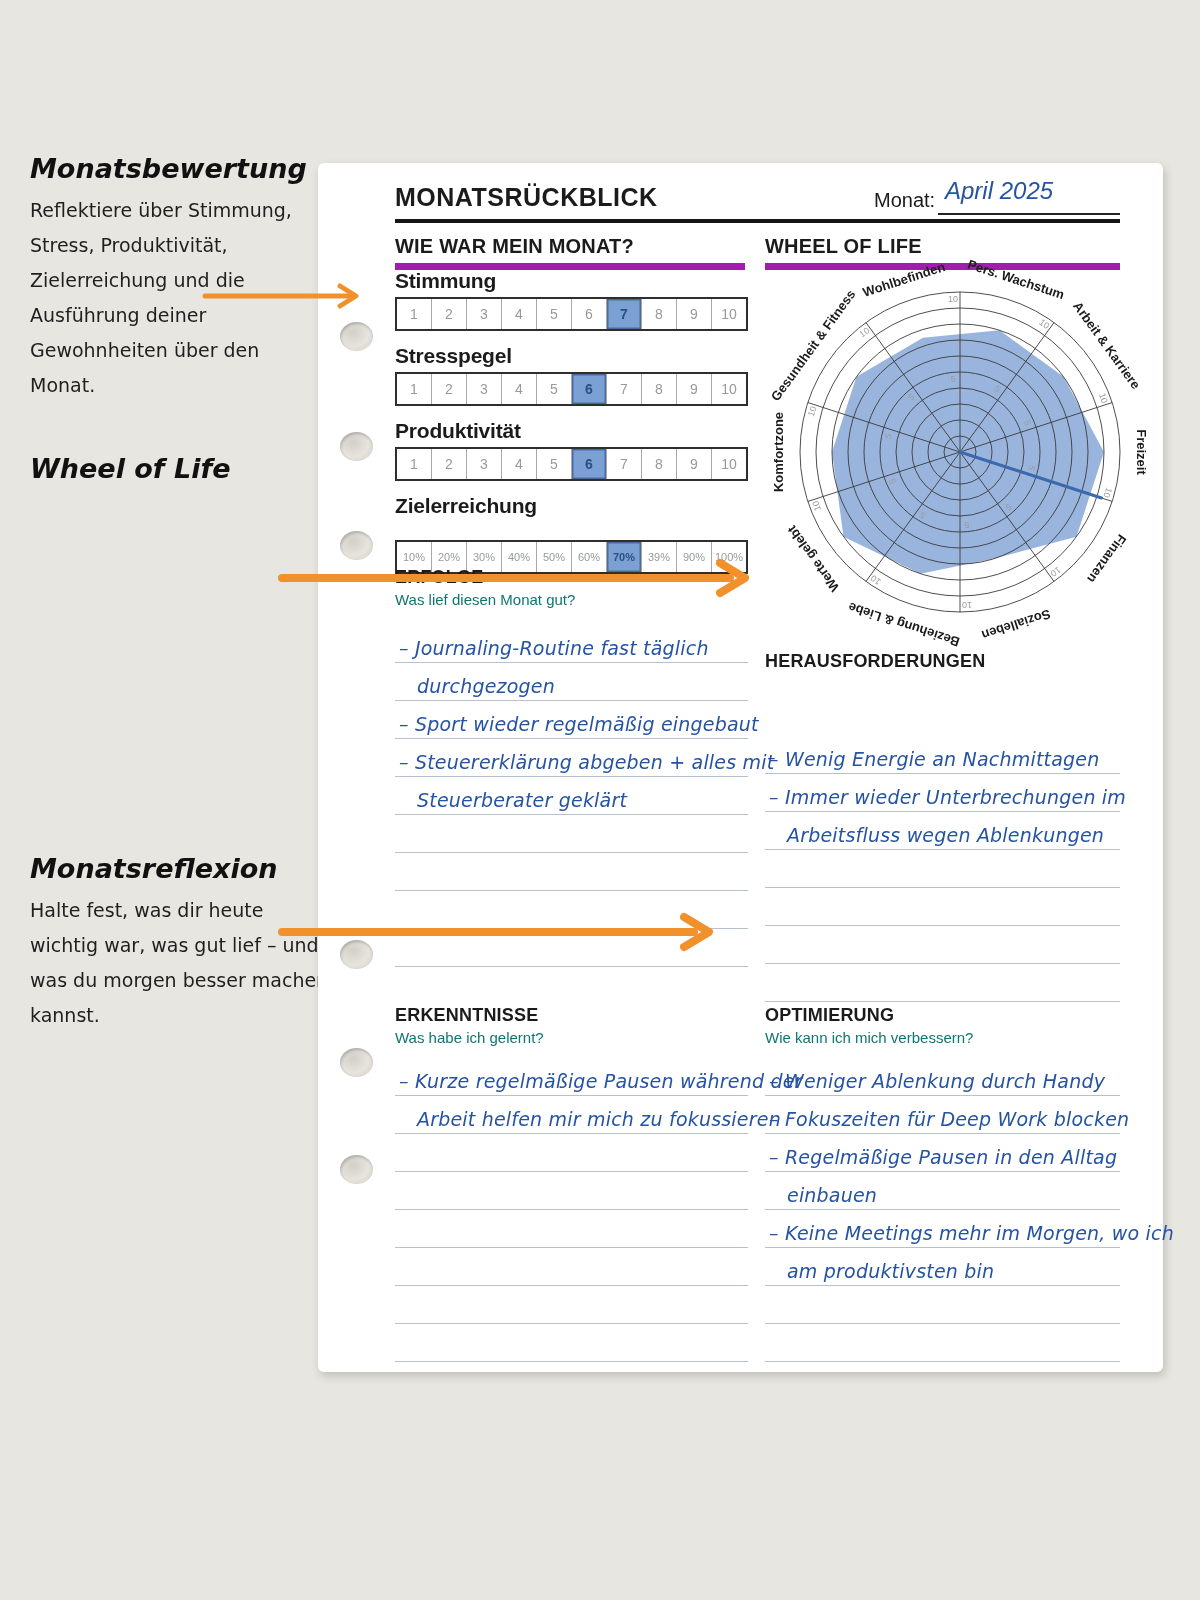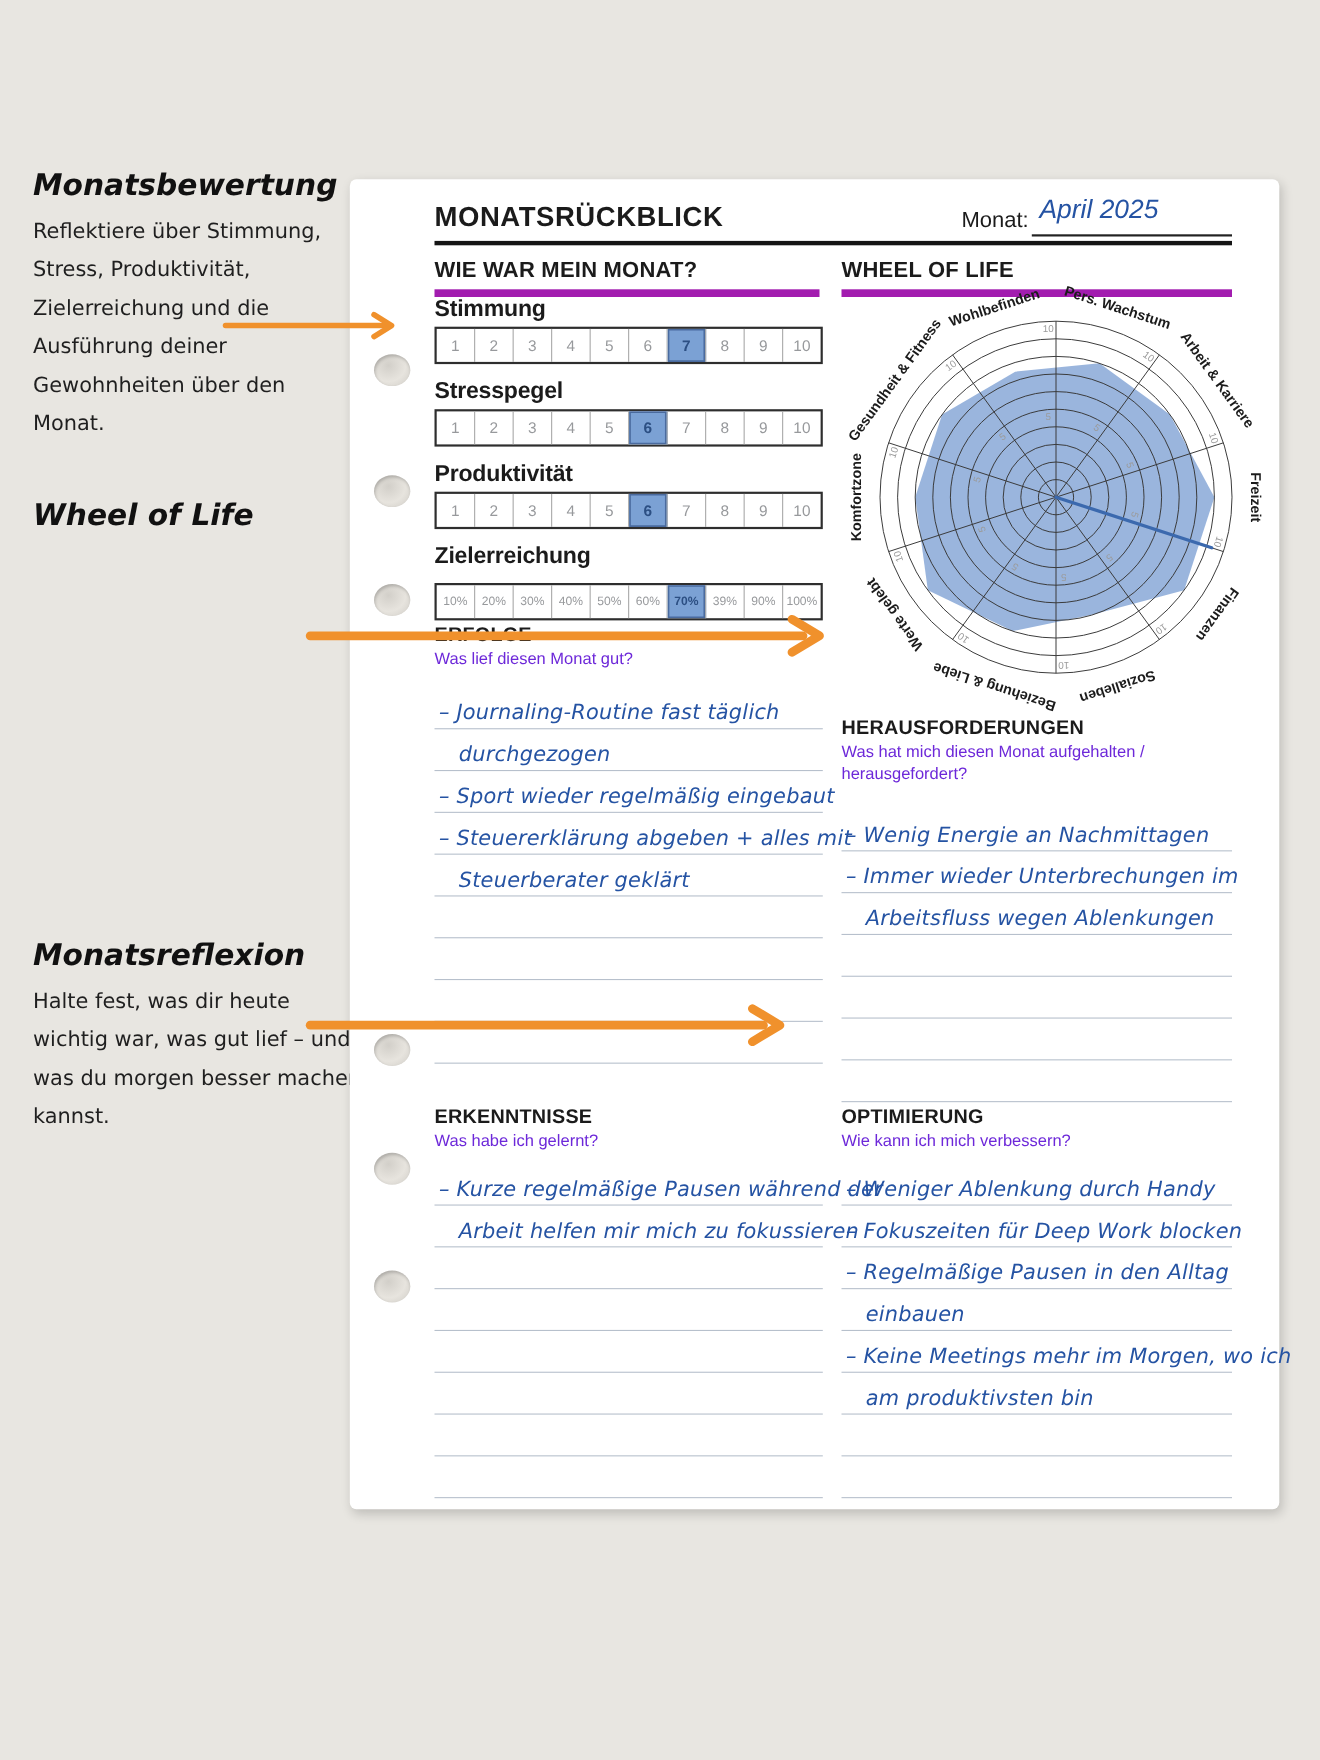--- a/index.html
+++ b/index.html
@@ -35,21 +35,21 @@
   .scale-label{left:77px;font-size:21px;font-weight:bold;letter-spacing:-.2px;}
   .scale{left:77px;width:349px;height:30px;border:2px solid #2e2e2e;display:flex;background:#fff;}
   .scale .cell{flex:1;display:flex;align-items:center;justify-content:center;
     border-right:1px solid #a8a8a8;font-size:14px;color:#97999c;}
   .scale .cell:last-child{border-right:none;}
   .scale .cell.sel{background:var(--highlight-blue);color:var(--highlight-text);font-weight:bold;
     box-shadow:inset 0 0 0 1.5px #4a6b9f;}
   .scale.pct .cell{font-size:11px;}
 
   .sec-title{font-size:18px;font-weight:bold;letter-spacing:.2px;}
-  .sec-q{font-size:15px;color:#6d28d9;line-height:20px;}
+  .sec-q{font-size:15px;color:#0f766e;line-height:20px;}
 
   .rows{overflow:visible;}
   .hrow{height:37px;border-bottom:1.5px solid var(--rule-line);display:flex;align-items:flex-end;}
   .hw{font-family:"DejaVu Sans",sans-serif;font-style:italic;font-size:19px;letter-spacing:.2px;
     color:var(--handwriting-blue);white-space:nowrap;padding:0 0 3px 4px;}
   .hw.indent{padding-left:22px;}
 
   .hole{position:absolute;width:33px;height:29px;border-radius:50%;
     background:radial-gradient(ellipse at 40% 35%, #d2cfc9 0%, #e7e4de 55%, #cfccc6 100%);
     box-shadow:inset 1px 2px 3px rgba(0,0,0,0.22), 0 1px 1px rgba(255,255,255,0.8);}
@@ -117,21 +117,21 @@
         <div class="cell">4</div>
         <div class="cell">5</div>
         <div class="cell sel">6</div>
         <div class="cell">7</div>
         <div class="cell">8</div>
         <div class="cell">9</div>
         <div class="cell">10</div>
       </div>
 
     <div class="abs scale-label" style="top:331px;">Zielerreichung</div>
-    <div class="abs scale pct" style="top:367px;">
+    <div class="abs scale pct" style="top:377px;">
         <div class="cell">10%</div>
         <div class="cell">20%</div>
         <div class="cell">30%</div>
         <div class="cell">40%</div>
         <div class="cell">50%</div>
         <div class="cell">60%</div>
         <div class="cell sel">70%</div>
         <div class="cell">39%</div>
         <div class="cell">90%</div>
         <div class="cell">100%</div>
@@ -210,21 +210,20 @@
         <div class="hrow">
           <span class="hw indent">Steuerberater geklärt</span>
         </div>
         <div class="hrow"></div>
         <div class="hrow"></div>
         <div class="hrow"></div>
         <div class="hrow"></div>
       </div>
 
     <div class="abs sec-title" style="left:447px;top:488px;">HERAUSFORDERUNGEN</div>
-    <div class="abs sec-q" style="left:447px;top:511px;width:355px;">Was hat mich diesen Monat aufgehalten / herausgefordert?</div>
     <div class="abs rows" style="left:447px;top:573px;width:355px;">
         <div class="hrow">
           <span class="hw">– Wenig Energie an Nachmittagen</span>
         </div>
         <div class="hrow">
           <span class="hw">– Immer wieder Unterbrechungen im</span>
         </div>
         <div class="hrow">
           <span class="hw indent">Arbeitsfluss wegen Ablenkungen</span>
         </div>

